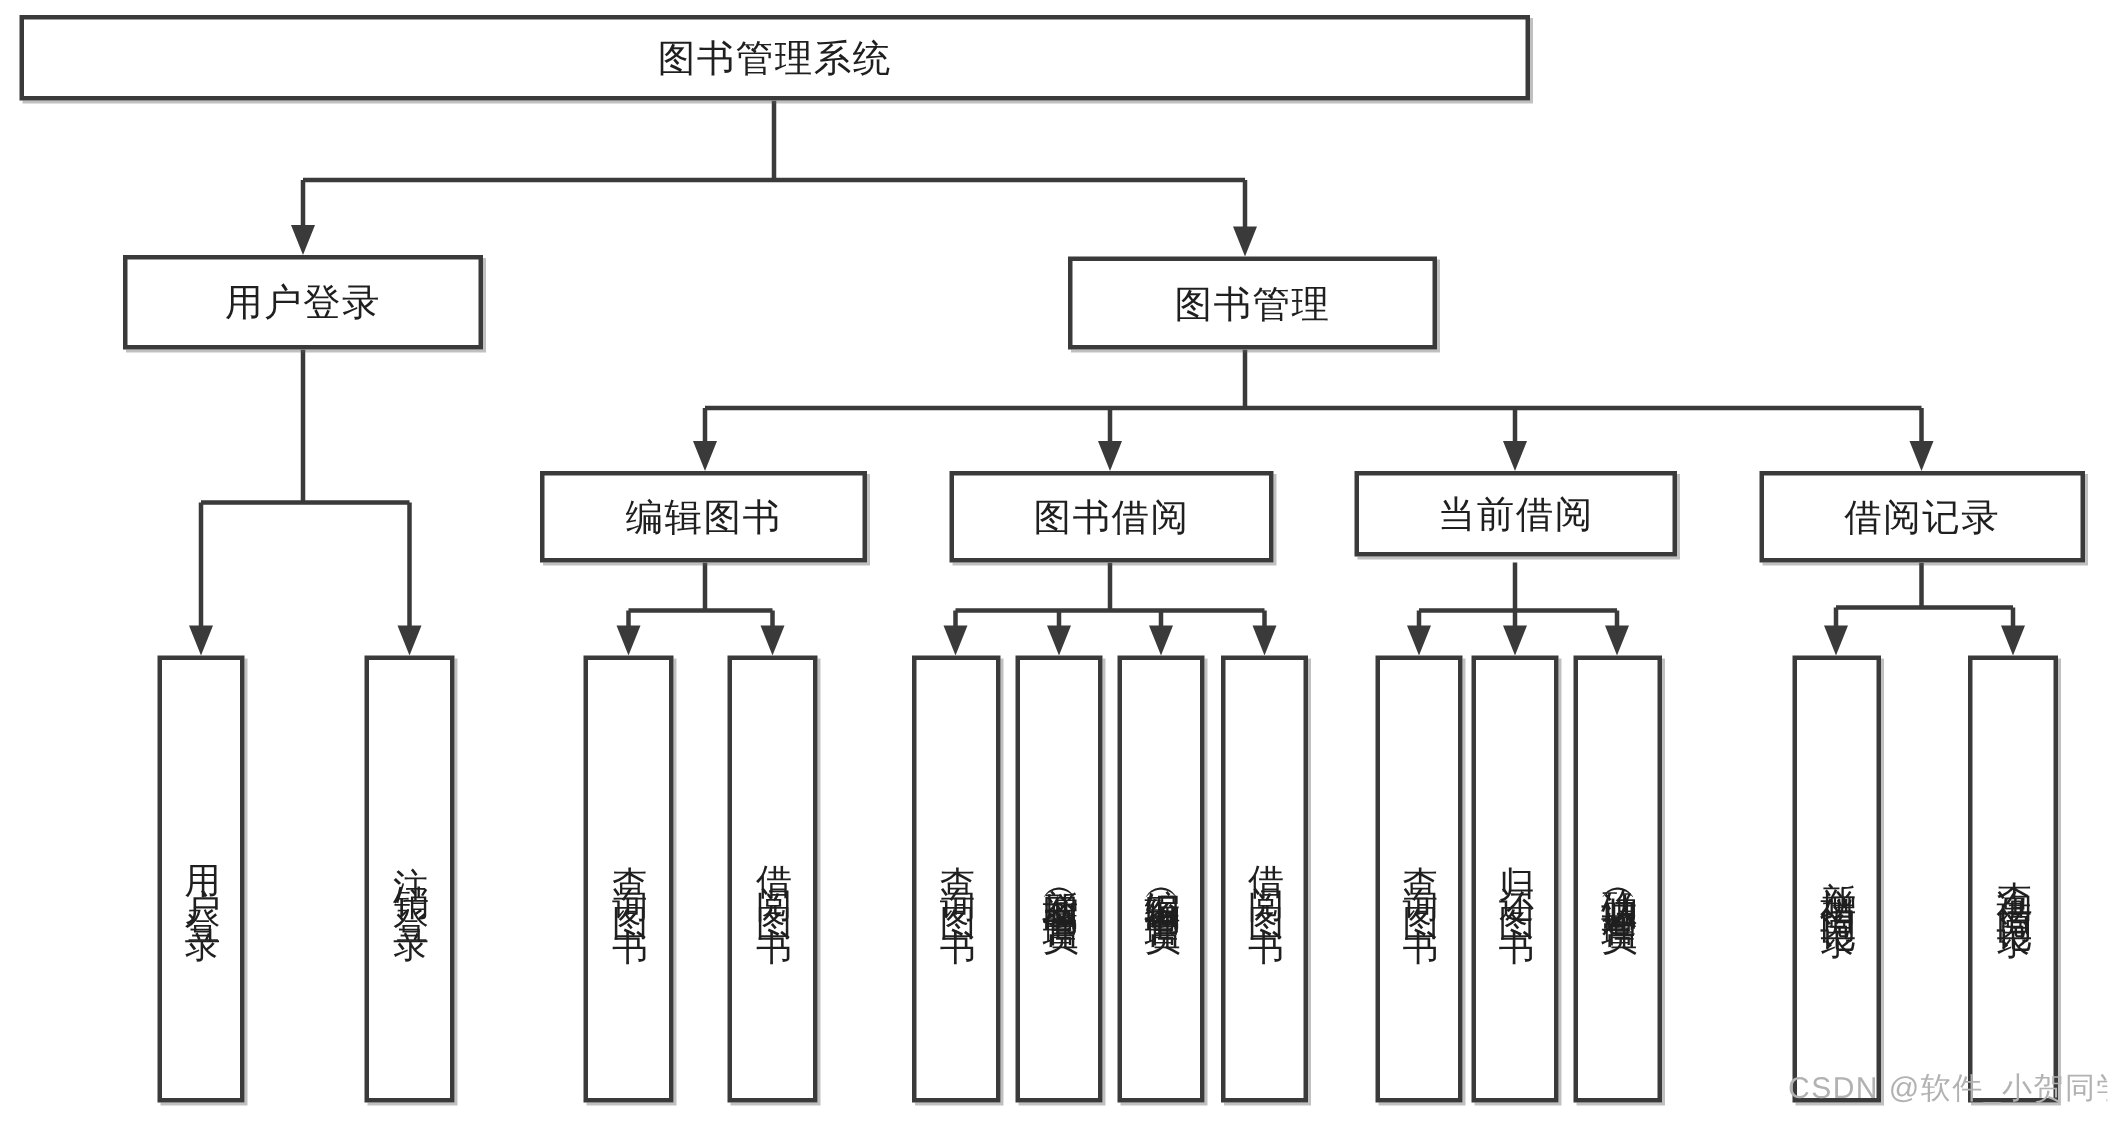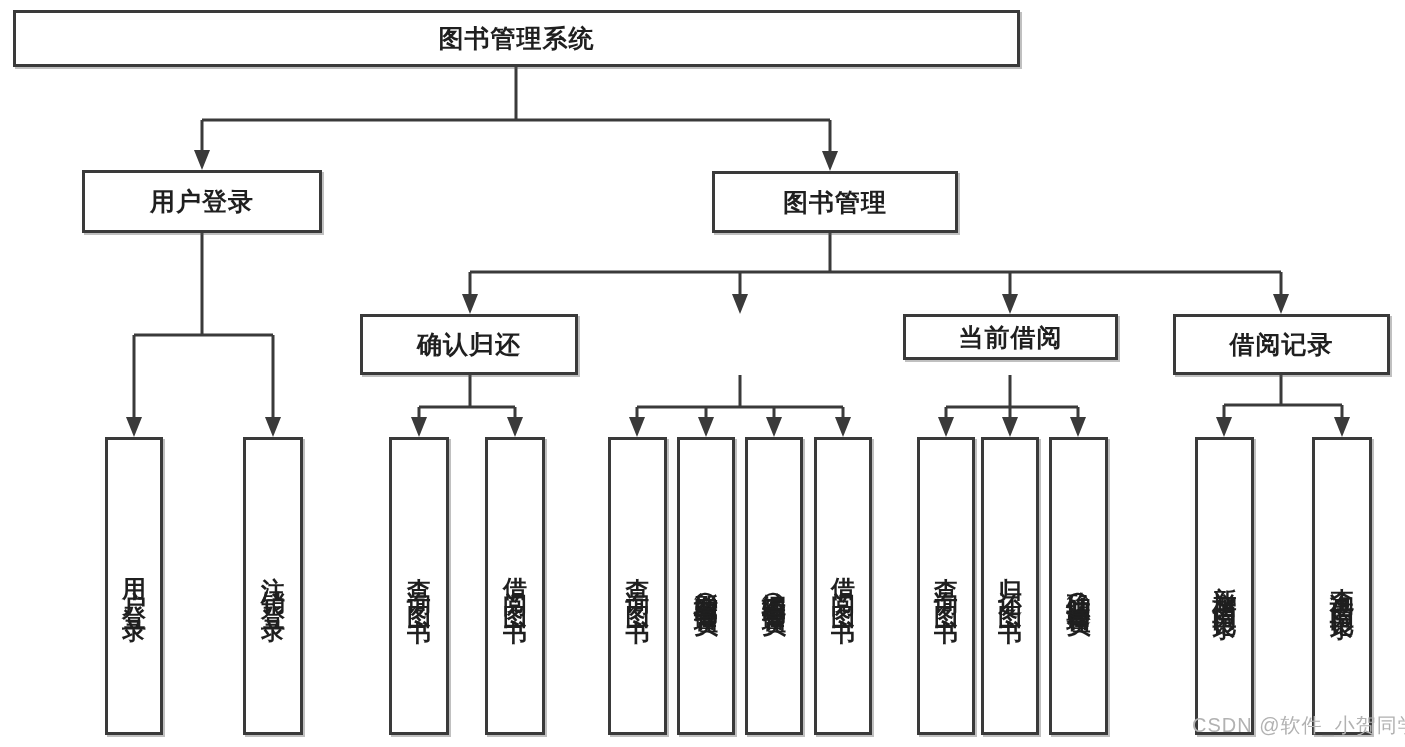--- a/index.html
+++ b/index.html
@@ -14,36 +14,35 @@
   svg.wires path{stroke:#3a3a3a;stroke-width:3;fill:none;}
   svg.wires polygon{fill:#3a3a3a;stroke:none;}
   .node{
     position:absolute;
     box-sizing:border-box;
     border:3px solid #3a3a3a;
     background:#ffffff;
     display:flex;align-items:center;justify-content:center;
     color:#1f1f1f;
     box-shadow:2px 2px 0 rgba(90,90,90,0.38);
-    font-weight:bold;
   }
   .hnode{font-size:25px;letter-spacing:1px;}
   .leaf{font-size:24px;}
   .leaf span{
     writing-mode:vertical-rl;
     text-orientation:mixed;
     white-space:nowrap;
   }
   
   #n-root{left:13px;top:10px;width:1007px;height:57px;}
   #n-user-login{left:82px;top:170px;width:240px;height:63px;}
   #n-book-mgmt{left:712px;top:171px;width:246px;height:62px;}
   #n-new-books{left:360px;top:314px;width:218px;height:61px;}
   #n-book-borrow{left:633px;top:314px;width:216px;height:61px;}
-  #n-current-borrow{left:903px;top:314px;width:215px;height:46px;}
+  #n-current-borrow{left:903px;top:314px;width:215px;height:57px;}
   #n-borrow-records{left:1173px;top:314px;width:217px;height:61px;text-align:center;}
   #l-login{left:105px;top:437px;width:58px;height:298px;}
   #l-logout{left:243px;top:437px;width:60px;height:298px;}
   #l-nb-query{left:389px;top:437px;width:60px;height:298px;}
   #l-nb-borrow{left:485px;top:437px;width:60px;height:298px;}
   #l-bb-query{left:608px;top:437px;width:59px;height:298px;}
   #l-bb-add{left:677px;top:437px;width:58px;height:298px;}
   #l-bb-edit{left:745px;top:437px;width:58px;height:298px;}
   #l-bb-borrow{left:814px;top:437px;width:58px;height:298px;}
   #l-cb-query{left:917px;top:437px;width:58px;height:298px;}
@@ -110,21 +109,22 @@
       <polygon points="1216,417 1232,417 1224,437"></polygon>
       <polygon points="1334,417 1350,417 1342,437"></polygon>
     </g>
   </svg>
 
   <div class="node hnode" id="n-root">图书管理系统</div>
 
   <div class="node hnode" id="n-user-login">用户登录</div>
   <div class="node hnode" id="n-book-mgmt">图书管理</div>
 
-  <div class="node hnode" id="n-new-books">确认归还</div>
+  <div class="node hnode" id="n-new-books">编辑图书</div>
+  <div class="node hnode" id="n-book-borrow">图书借阅</div>
   <div class="node hnode" id="n-current-borrow">当前借阅</div>
   <div class="node hnode" id="n-borrow-records">借阅记录</div>
 
   <div class="node leaf" id="l-login">
       <span style="letter-spacing: 14px;">用户登录</span>
     </div>
   <div class="node leaf" id="l-logout">
       <span style="letter-spacing: 14px;">注销登录</span>
     </div>
 

